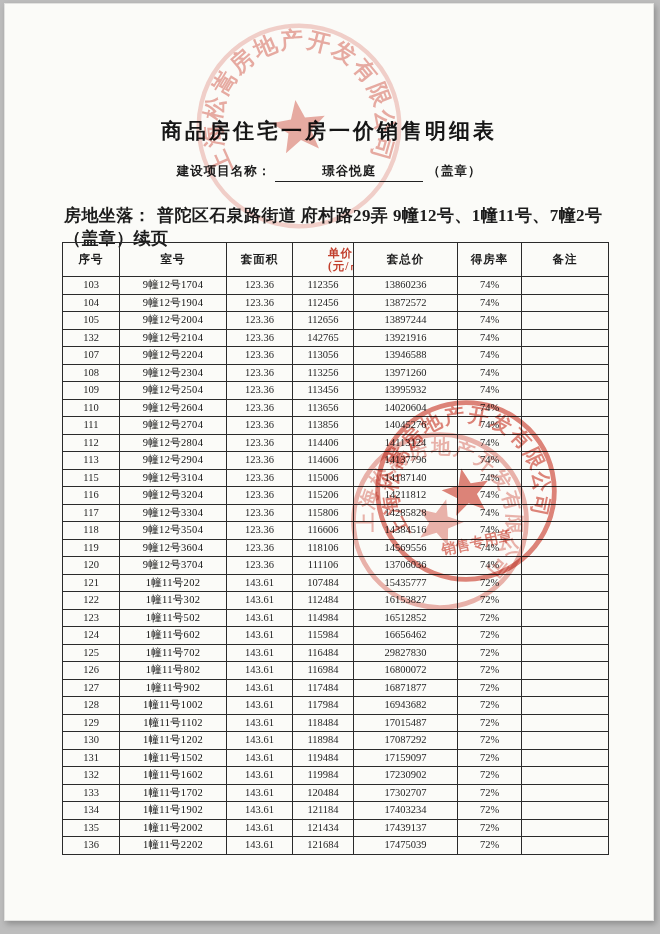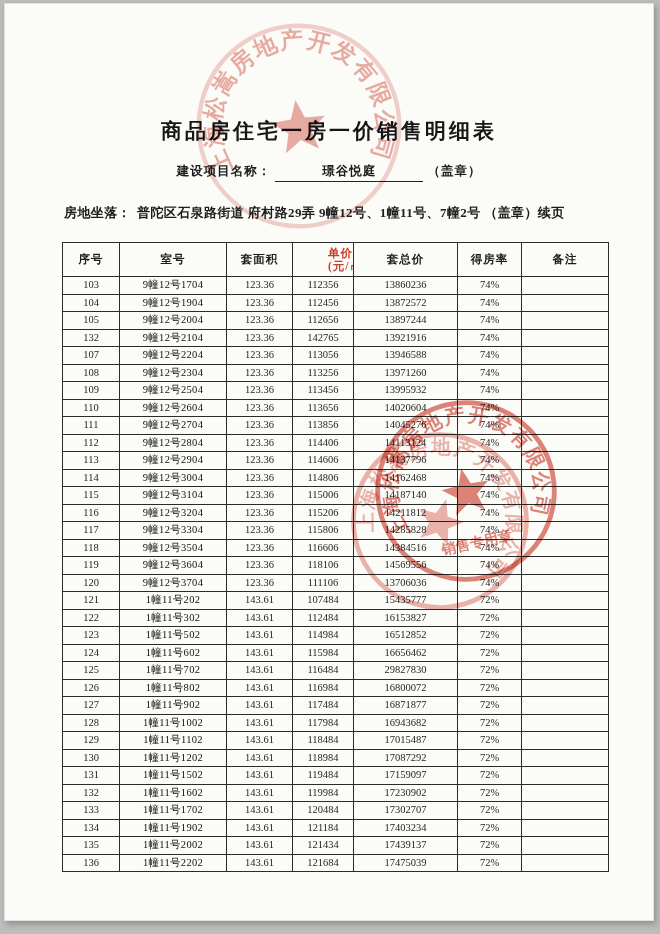--- a/index.html
+++ b/index.html
@@ -22,21 +22,21 @@
   .project-line {
     position:absolute; top:160px; left:0; width:100%;
     text-align:center; font-size:12.5px; font-weight:bold; letter-spacing:1px;
   }
   .project-name {
     display:inline-block; min-width:96px; padding:0 26px 1px 26px;
     border-bottom:1.2px solid #222; text-align:center;
   }
   .address-line {
     position:absolute; top:201px; left:60px; width:560px;
-    font-size:13px; font-weight:bold; letter-spacing:0.4px;
+    font-size:17px; font-weight:bold; letter-spacing:0.4px;
   }
   .address-label { margin-right:6px; }
   table.price-table {
     position:absolute; top:225px; left:58px;
     border-collapse:collapse; table-layout:fixed; width:546px;
     background:transparent;
     margin-top:14px;
   }
   .price-table col.c0 { width:57px; }
   .price-table col.c1 { width:107px; }
@@ -215,29 +215,20 @@
           <tr>
             <td>113</td>
             <td class="room">9幢12号2904</td>
             <td>123.36</td>
             <td>114606</td>
             <td>14137796</td>
             <td>74%</td>
             <td></td>
           </tr>
           <tr>
-            <td>114</td>
-            <td class="room">9幢12号3004</td>
-            <td>123.36</td>
-            <td>114806</td>
-            <td>14162468</td>
-            <td>74%</td>
-            <td></td>
-          </tr>
-          <tr>
             <td>115</td>
             <td class="room">9幢12号3104</td>
             <td>123.36</td>
             <td>115006</td>
             <td>14187140</td>
             <td>74%</td>
             <td></td>
           </tr>
           <tr>
             <td>116</td>

